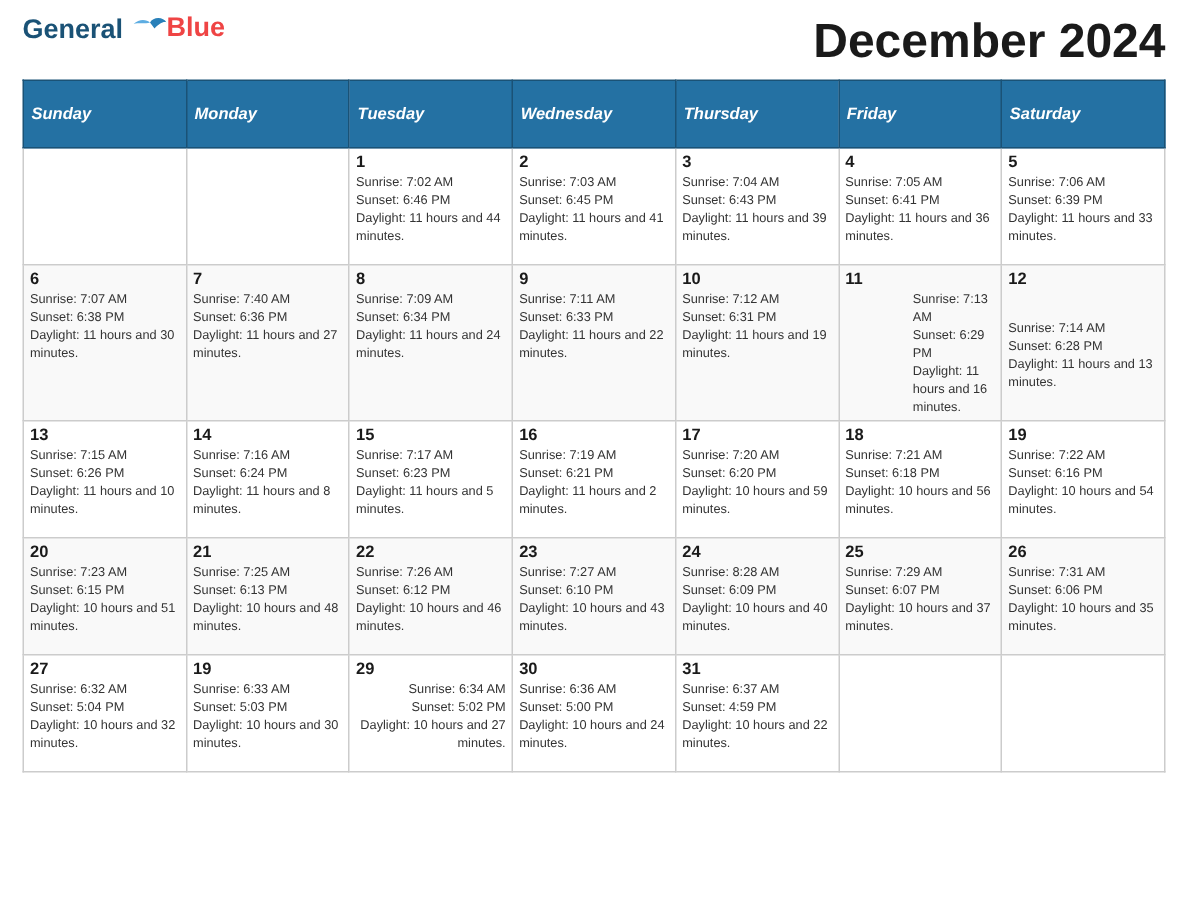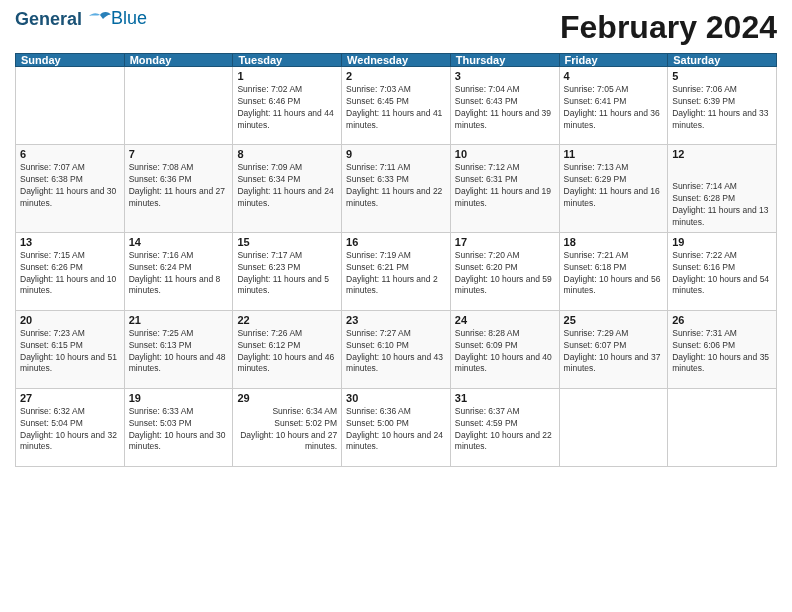--- a/index.html
+++ b/index.html
@@ -40,25 +40,26 @@
       color: #444;
     }
     .calendar {
       width: 100%;
       border-collapse: collapse;
       font-size: 9.5px;
     }
     .calendar thead th {
       background: #2471a3;
       color: #fff;
-      padding: 0 5px;
+      padding: 16px 5px;
       text-align: left;
       font-size: 11px;
       font-weight: bold;
       border: 1px solid #1a5276;
+      font-style: italic;
     }
     .calendar tbody td {
       border: 1px solid #ccc;
       vertical-align: top;
       padding: 3px 4px;
       width: calc(100% / 7);
       height: 78px;
       background: #fff;
     }
     .calendar tbody tr:nth-child(even) td {
@@ -87,26 +88,26 @@
     <div class="logo">
       <div>
         <div style="display:flex;align-items:center;">
           <div style="font-size:18px;font-weight:bold;color:#1a5276;line-height:1.1;">
             <span style="color:#1a5276;">General</span>
             <svg style="display:inline-block;vertical-align:middle;margin-left:2px;" width="22" height="18" viewBox="0 0 22 18">
               <path d="M11 4 C13 0, 20 0, 22 4 C20 3, 17 5, 14 8 L11 4Z" fill="#2980b9"></path>
               <path d="M11 4 C9 2, 4 1, 0 5 C3 4, 8 5, 11 4Z" fill="#5dade2"></path>
             </svg>
           </div>
-          <div style="font-size:18px;font-weight:normal;color:#0369a1;margin-top:-2px;margin-left:0;">Blue</div>
+          <div style="font-size:18px;font-weight:bold;color:#ef4444;margin-top:-2px;margin-left:0;">Blue</div>
         </div>
       </div>
     </div>
     <div class="title-block">
-      <div class="month-title">February 2024</div>
+      <div class="month-title">December 2024</div>
     </div>
   </div>
 
   <table class="calendar">
     <thead>
       <tr>
         <th>Sunday</th>
         <th>Monday</th>
         <th>Tuesday</th>
         <th>Wednesday</th>
@@ -152,21 +153,21 @@
         </tr>
         <tr>
           <td>
             <div class="cell-day">6</div>
             <div class="cell-detail" style="white-space: pre-line;">Sunrise: 7:07 AM
 Sunset: 6:38 PM
 Daylight: 11 hours and 30 minutes.</div>
           </td>
           <td>
             <div class="cell-day">7</div>
-            <div class="cell-detail" style="white-space: pre-line;">Sunrise: 7:08 AM
+            <div class="cell-detail" style="white-space: pre-line;">Sunrise: 7:40 AM
 Sunset: 6:36 PM
 Daylight: 11 hours and 27 minutes.</div>
           </td>
           <td>
             <div class="cell-day">8</div>
             <div class="cell-detail" style="white-space: pre-line;">Sunrise: 7:09 AM
 Sunset: 6:34 PM
 Daylight: 11 hours and 24 minutes.</div>
           </td>
           <td>
@@ -176,21 +177,21 @@
 Daylight: 11 hours and 22 minutes.</div>
           </td>
           <td>
             <div class="cell-day">10</div>
             <div class="cell-detail" style="white-space: pre-line;">Sunrise: 7:12 AM
 Sunset: 6:31 PM
 Daylight: 11 hours and 19 minutes.</div>
           </td>
           <td>
             <div class="cell-day">11</div>
-            <div class="cell-detail" style="white-space: pre-line;">Sunrise: 7:13 AM
+            <div class="cell-detail" style="white-space: pre-line; margin-left: 45px;">Sunrise: 7:13 AM
 Sunset: 6:29 PM
 Daylight: 11 hours and 16 minutes.</div>
           </td>
           <td>
             <div class="cell-day">12</div>
             <div class="cell-detail" style="white-space: pre-line; margin-top: 21px;">Sunrise: 7:14 AM
 Sunset: 6:28 PM
 Daylight: 11 hours and 13 minutes.</div>
           </td>
         </tr>

